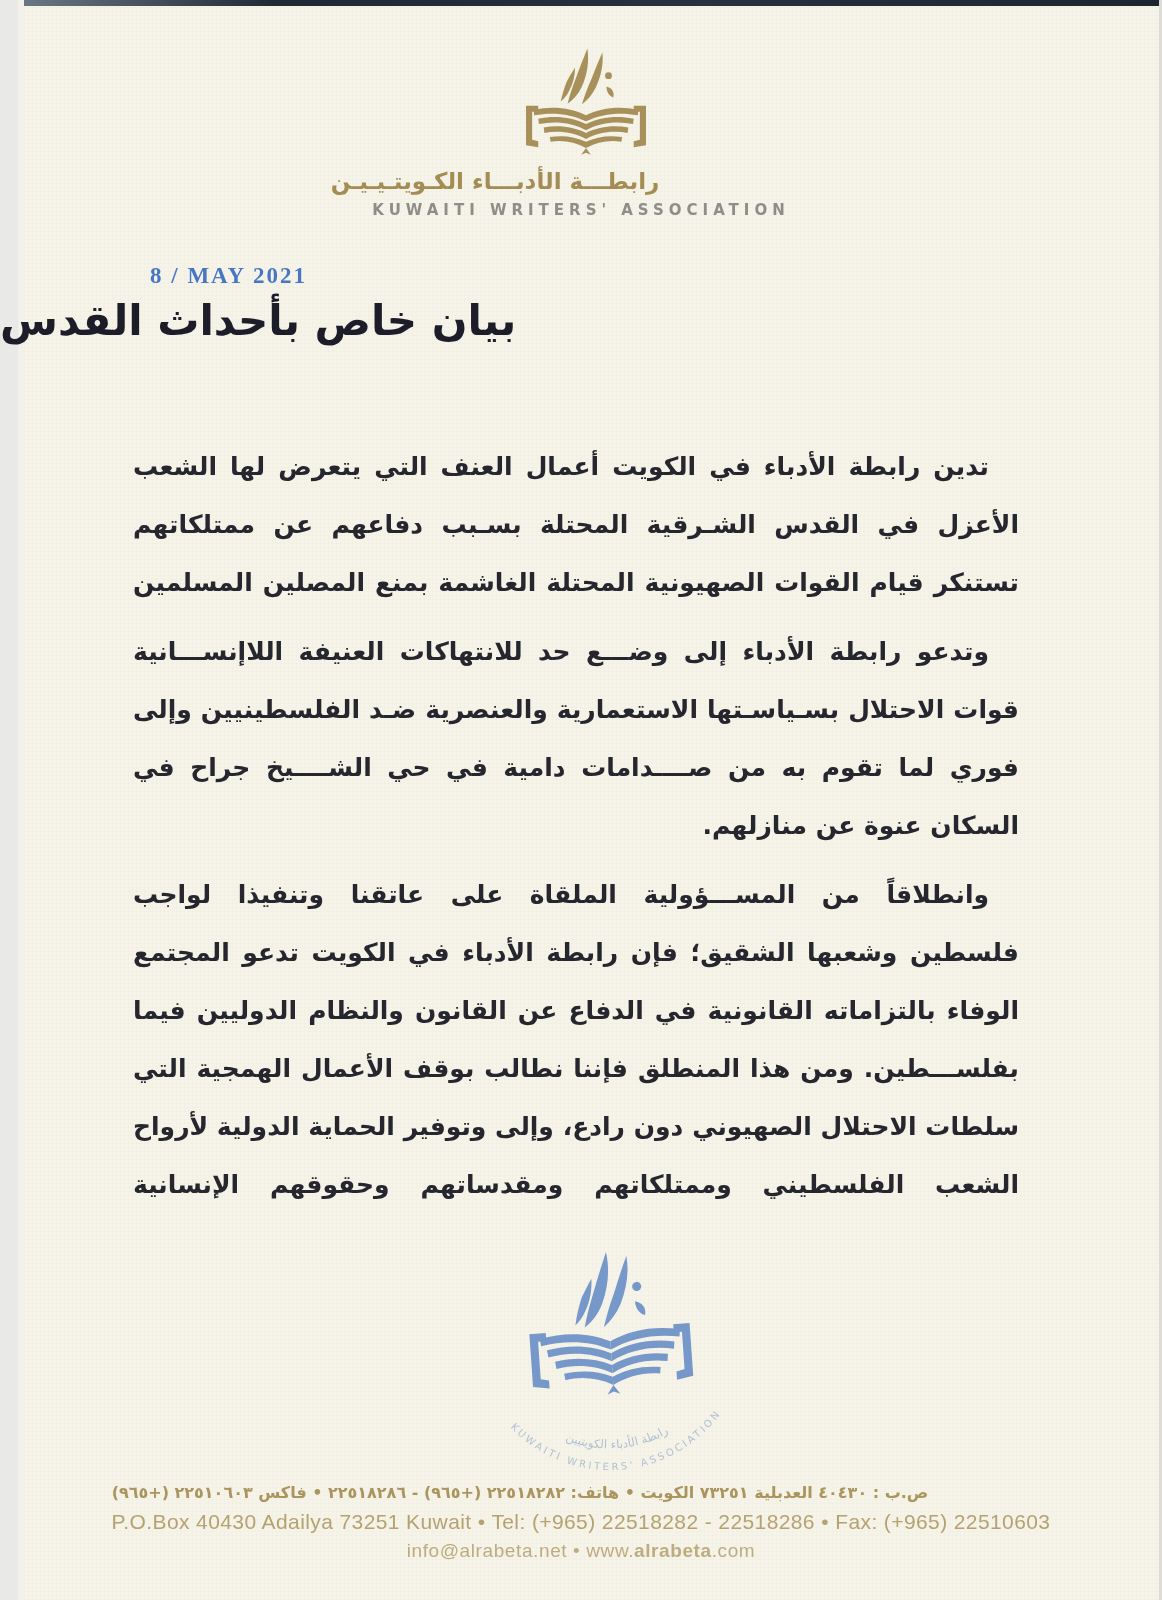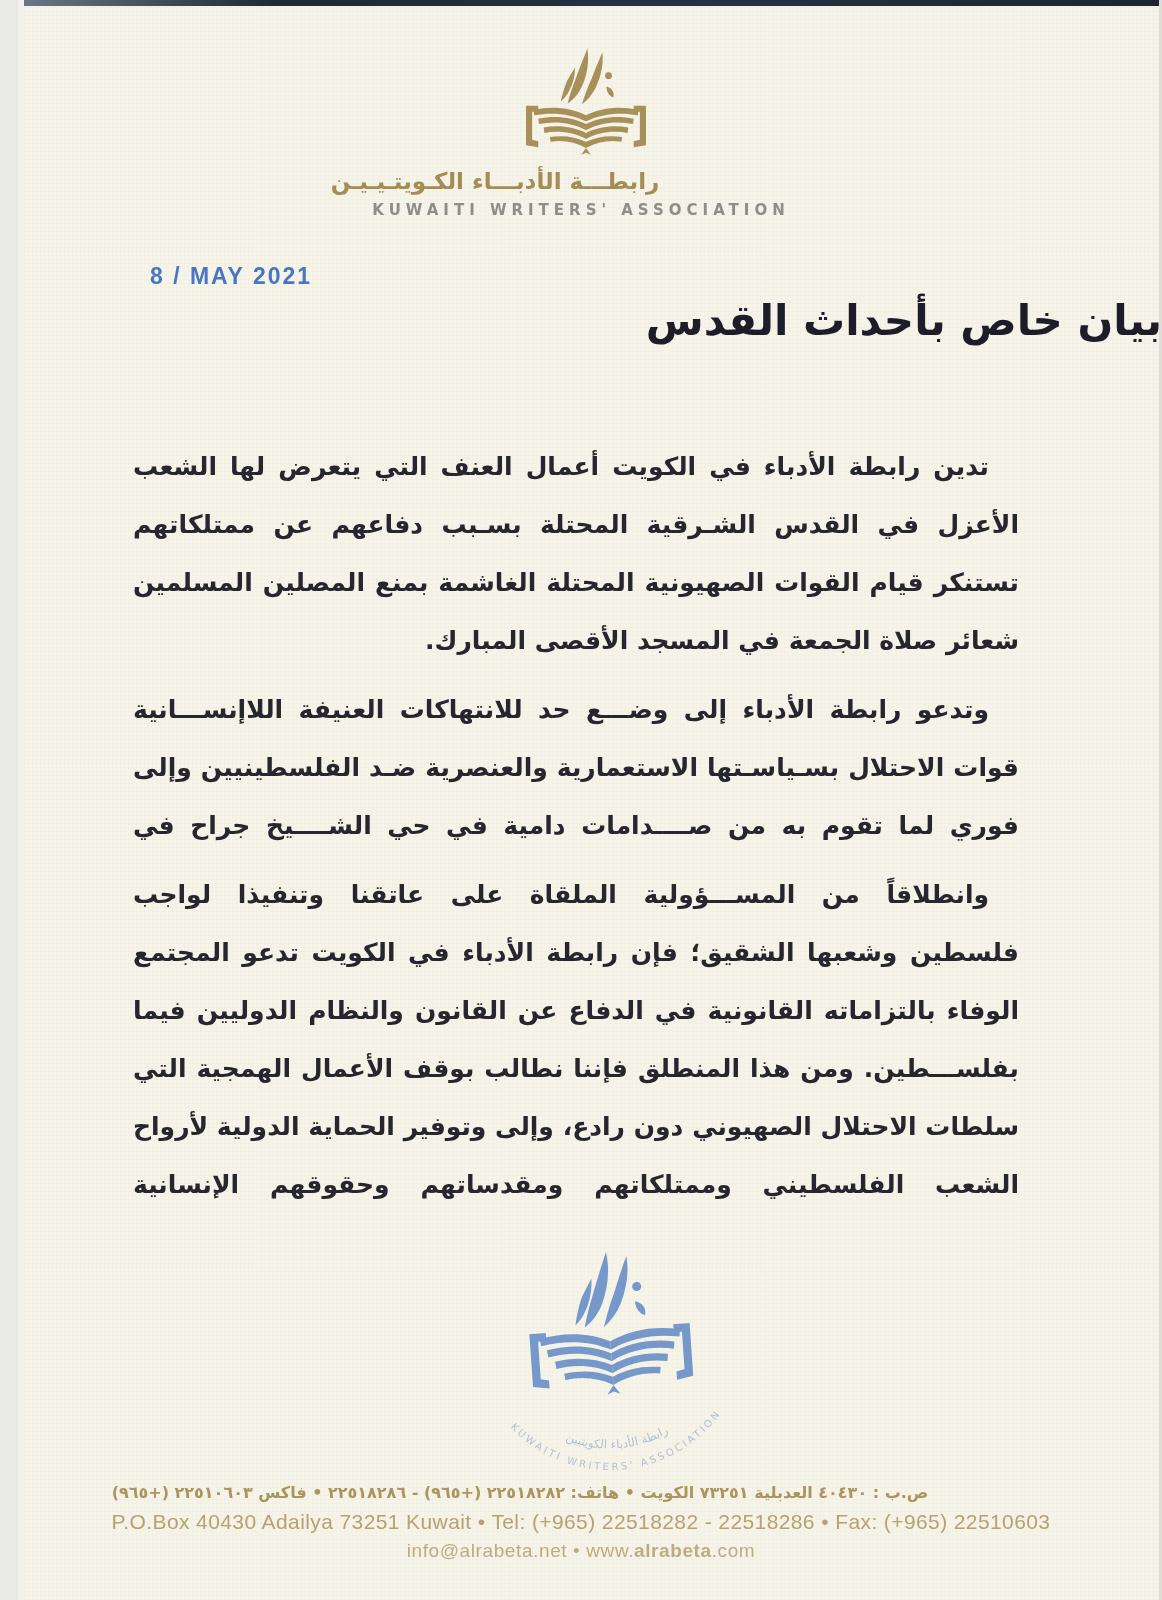--- a/index.html
+++ b/index.html
@@ -20,24 +20,24 @@
   .edge-right { position:absolute; right:0; top:0; width:3px; height:1600px; background:#dddcd6; }
 
   
   .logo-gold { position:absolute; left:511px; top:46px; width:150px; height:118px; color:#a8905a; }
   .org-ar { position:absolute; left:0; top:168px; width:990px; text-align:center;
             direction:rtl; font-size:23px; font-weight:600; color:#a38d55; letter-spacing:1px; }
   .org-en { position:absolute; left:0; top:201px; width:1162px; text-align:center;
             font-size:15px; font-weight:600; color:#8d8d89; letter-spacing:5px; }
 
   .date-stamp { position:absolute; left:150px; top:263px;
-            font-family:Liberation Sans, sans-serif; font-size:23px; font-weight:bold;
+            font-family:Liberation Serif, serif; font-size:23px; font-weight:bold;
             color:#3a6cc0; letter-spacing:2px; opacity:.92; }
 
-  .doc-title { position:absolute; left:0; top:296px; width:1162px; text-align:right;
+  .doc-title { position:absolute; left:0; top:296px; width:1162px; text-align:left;
             direction:rtl; font-size:42px; font-weight:800; color:#1d1d2a; }
 
   
   .body-text { position:absolute; left:133px; top:438px; width:886px;
             direction:rtl; color:#26262f; font-size:25px; font-weight:700; }
   .para { margin-bottom:11px; }
   .bline { height:58px; line-height:58px; overflow:hidden;
             text-align:justify; text-align-last:justify; }
   .bline.first { padding-right:30px; }
   .bline.last  { text-align-last:right; }
@@ -98,26 +98,26 @@
 
   <div class="date-stamp">8 / MAY 2021</div>
 
   <div class="doc-title" lang="ar">بيان خاص بأحداث القدس</div>
 
   <div class="body-text" lang="ar">
     <div class="para">
       <div class="bline first">تدين رابطة الأدباء في الكويت أعمال العنف التي يتعرض لها الشعب الفلسطيني</div>
       <div class="bline">الأعزل في القدس الشـرقية المحتلة بسـبب دفاعهم عن ممتلكاتهم الخاصـة.  كما</div>
       <div class="bline">تستنكر قيام القوات الصهيونية المحتلة الغاشمة بمنع المصلين المسلمين من أداء</div>
-      <div class="bline last">شعائر صلاة الجمعة في المسجد الأقصى المبارك.</div>
     </div>
     <div class="para">
       <div class="bline first">وتدعو رابطة الأدباء إلى وضـــع حد للانتهاكات العنيفة اللاإنســـانية التي ترتكبها</div>
       <div class="bline">قوات الاحتلال بسـياسـتها الاستعمارية والعنصرية ضـد الفلسطينيين وإلى وقف</div>
       <div class="bline">فوري لما تقوم به من صــــدامات دامية في حي الشــــيخ جراح في القدس لإجلاء</div>
+      <div class="bline last">السكان عنوة عن منازلهم.</div>
     </div>
     <div class="para">
       <div class="bline first">وانطلاقاً من المســـؤولية الملقاة على عاتقنا وتنفيذا لواجب التضـــامن الكامل مع</div>
       <div class="bline">فلسطين وشعبها الشقيق؛ فإن رابطة الأدباء في الكويت تدعو المجتمع الدولي إلى</div>
       <div class="bline">الوفاء بالتزاماته القانونية في الدفاع عن القانون والنظام الدوليين فيما يتعلق</div>
       <div class="bline">بفلســـطين. ومن هذا المنطلق فإننا نطالب بوقف الأعمال الهمجية التي ترتكبها</div>
       <div class="bline">سلطات الاحتلال الصهيوني دون رادع، وإلى وتوفير الحماية الدولية لأرواح أبناء</div>
       <div class="bline last">الشعب الفلسطيني وممتلكاتهم ومقدساتهم وحقوقهم الإنسانية المشروعة.</div>
     </div>
   </div>

